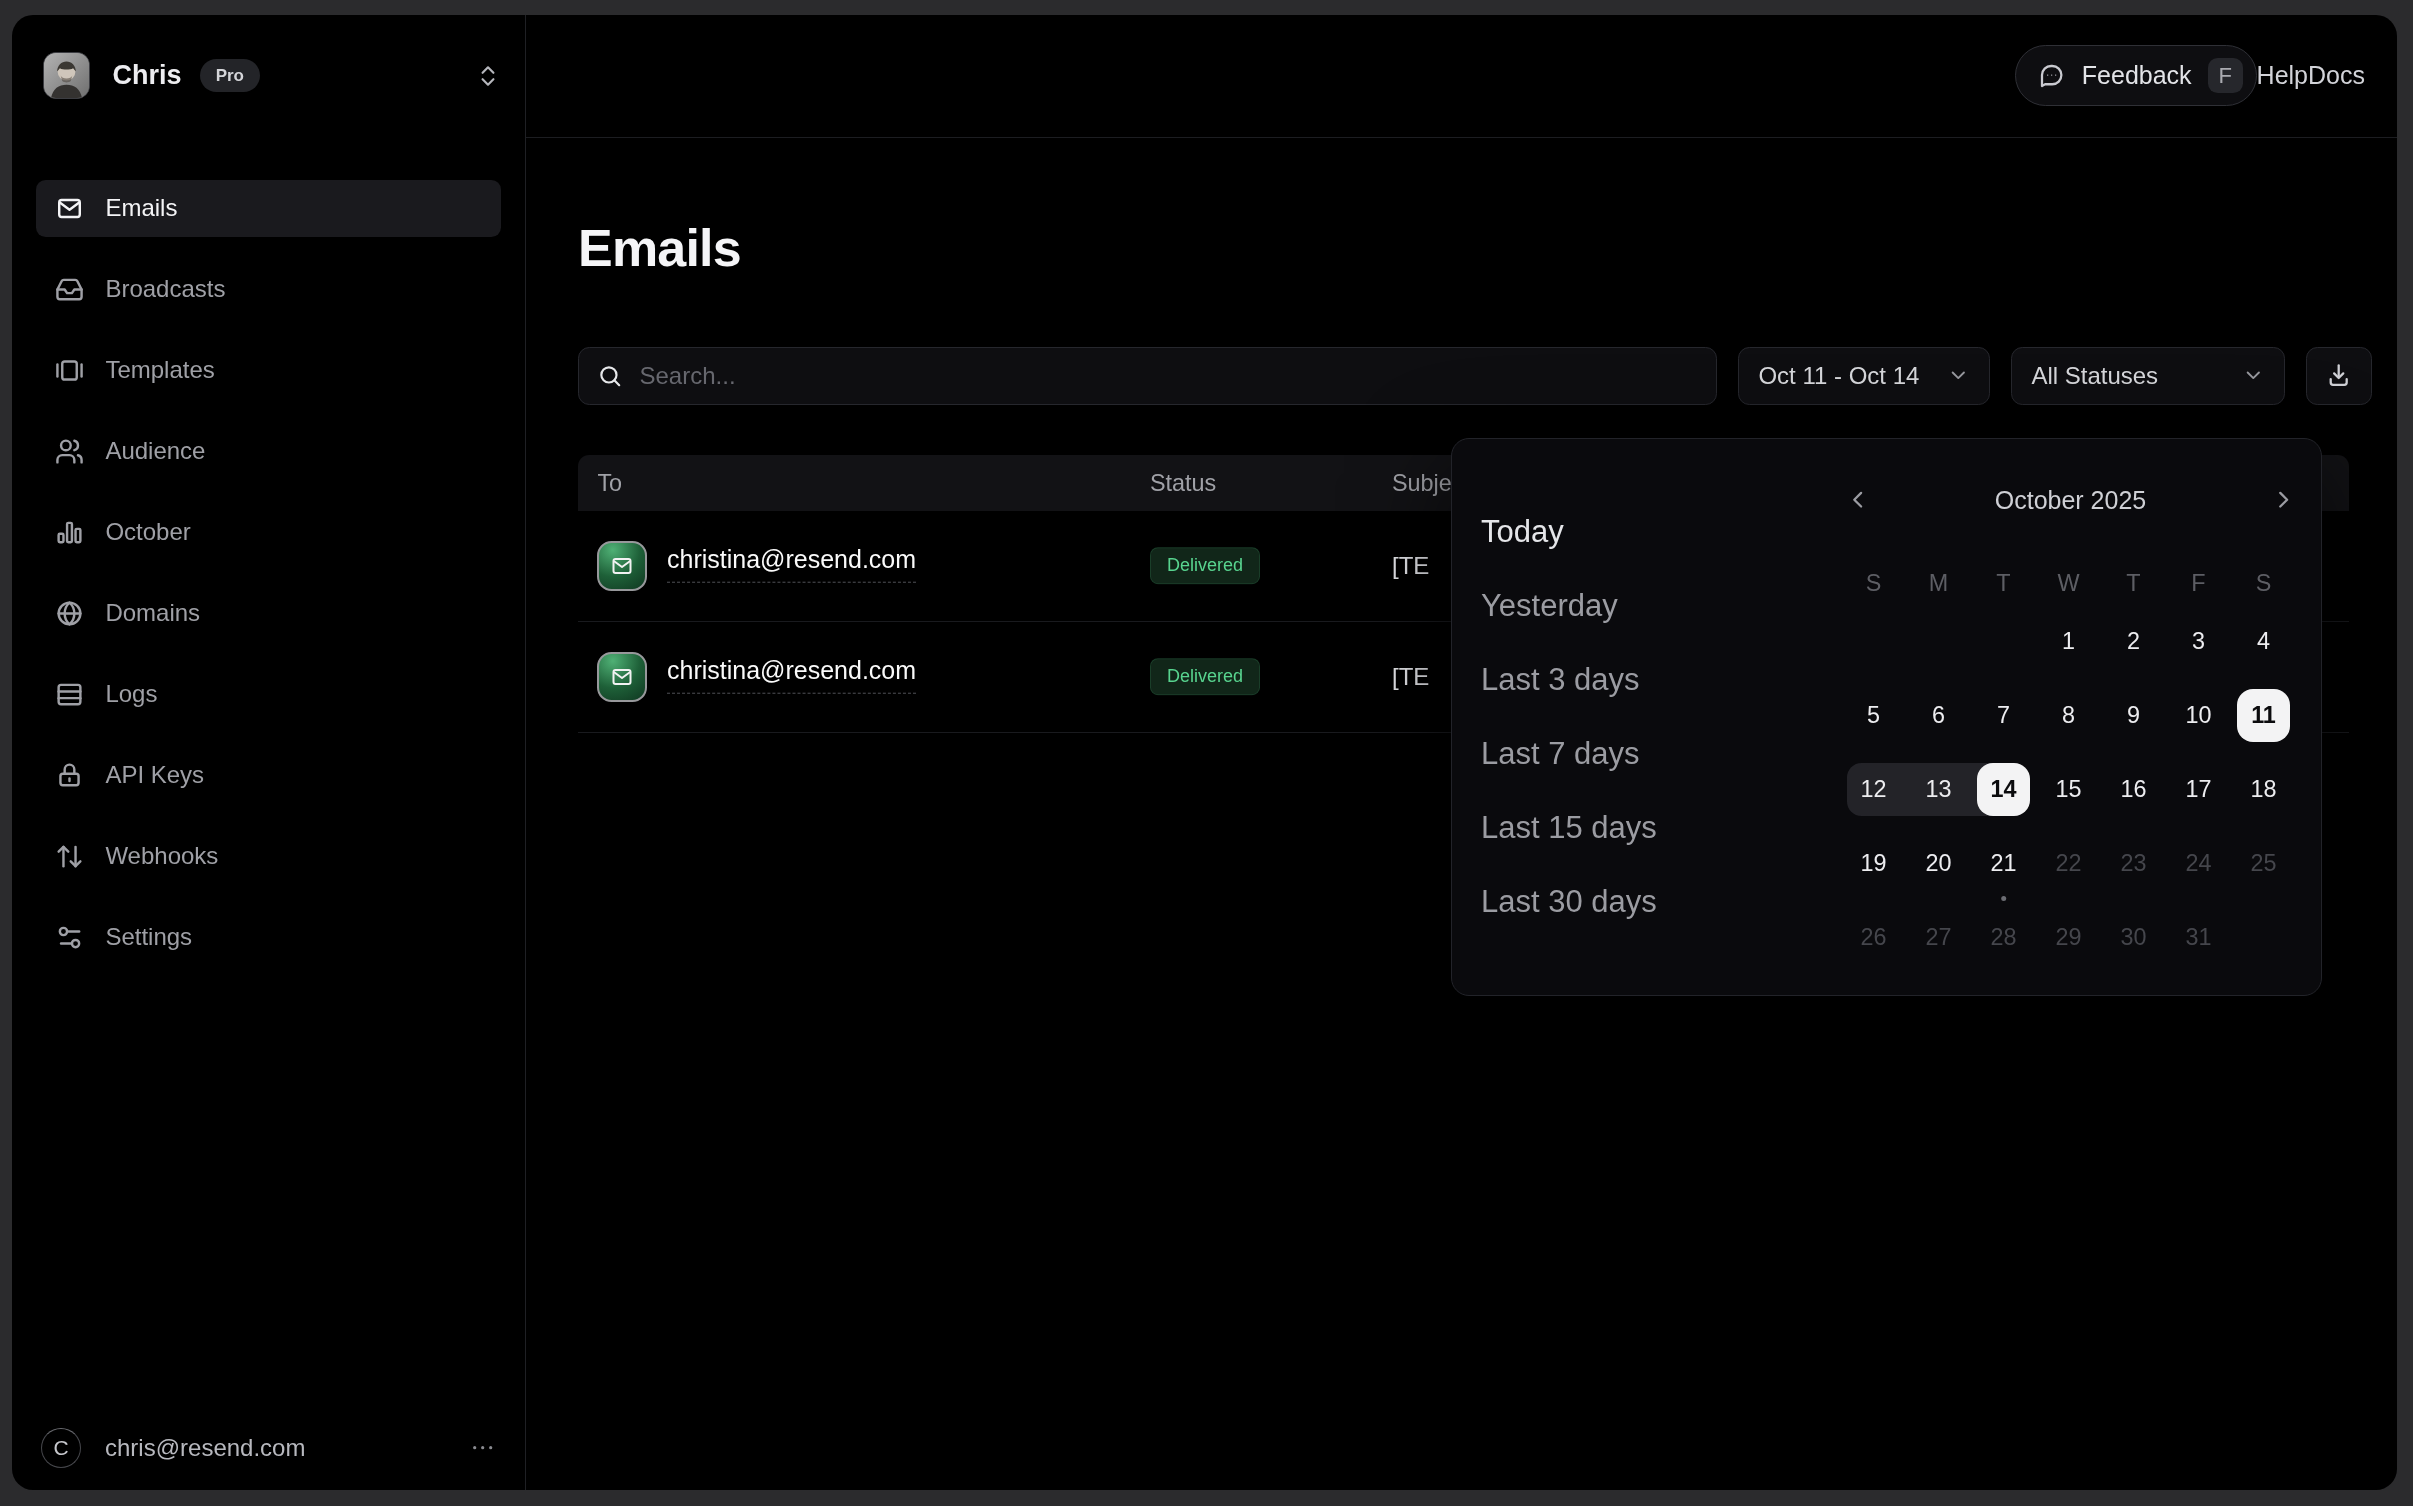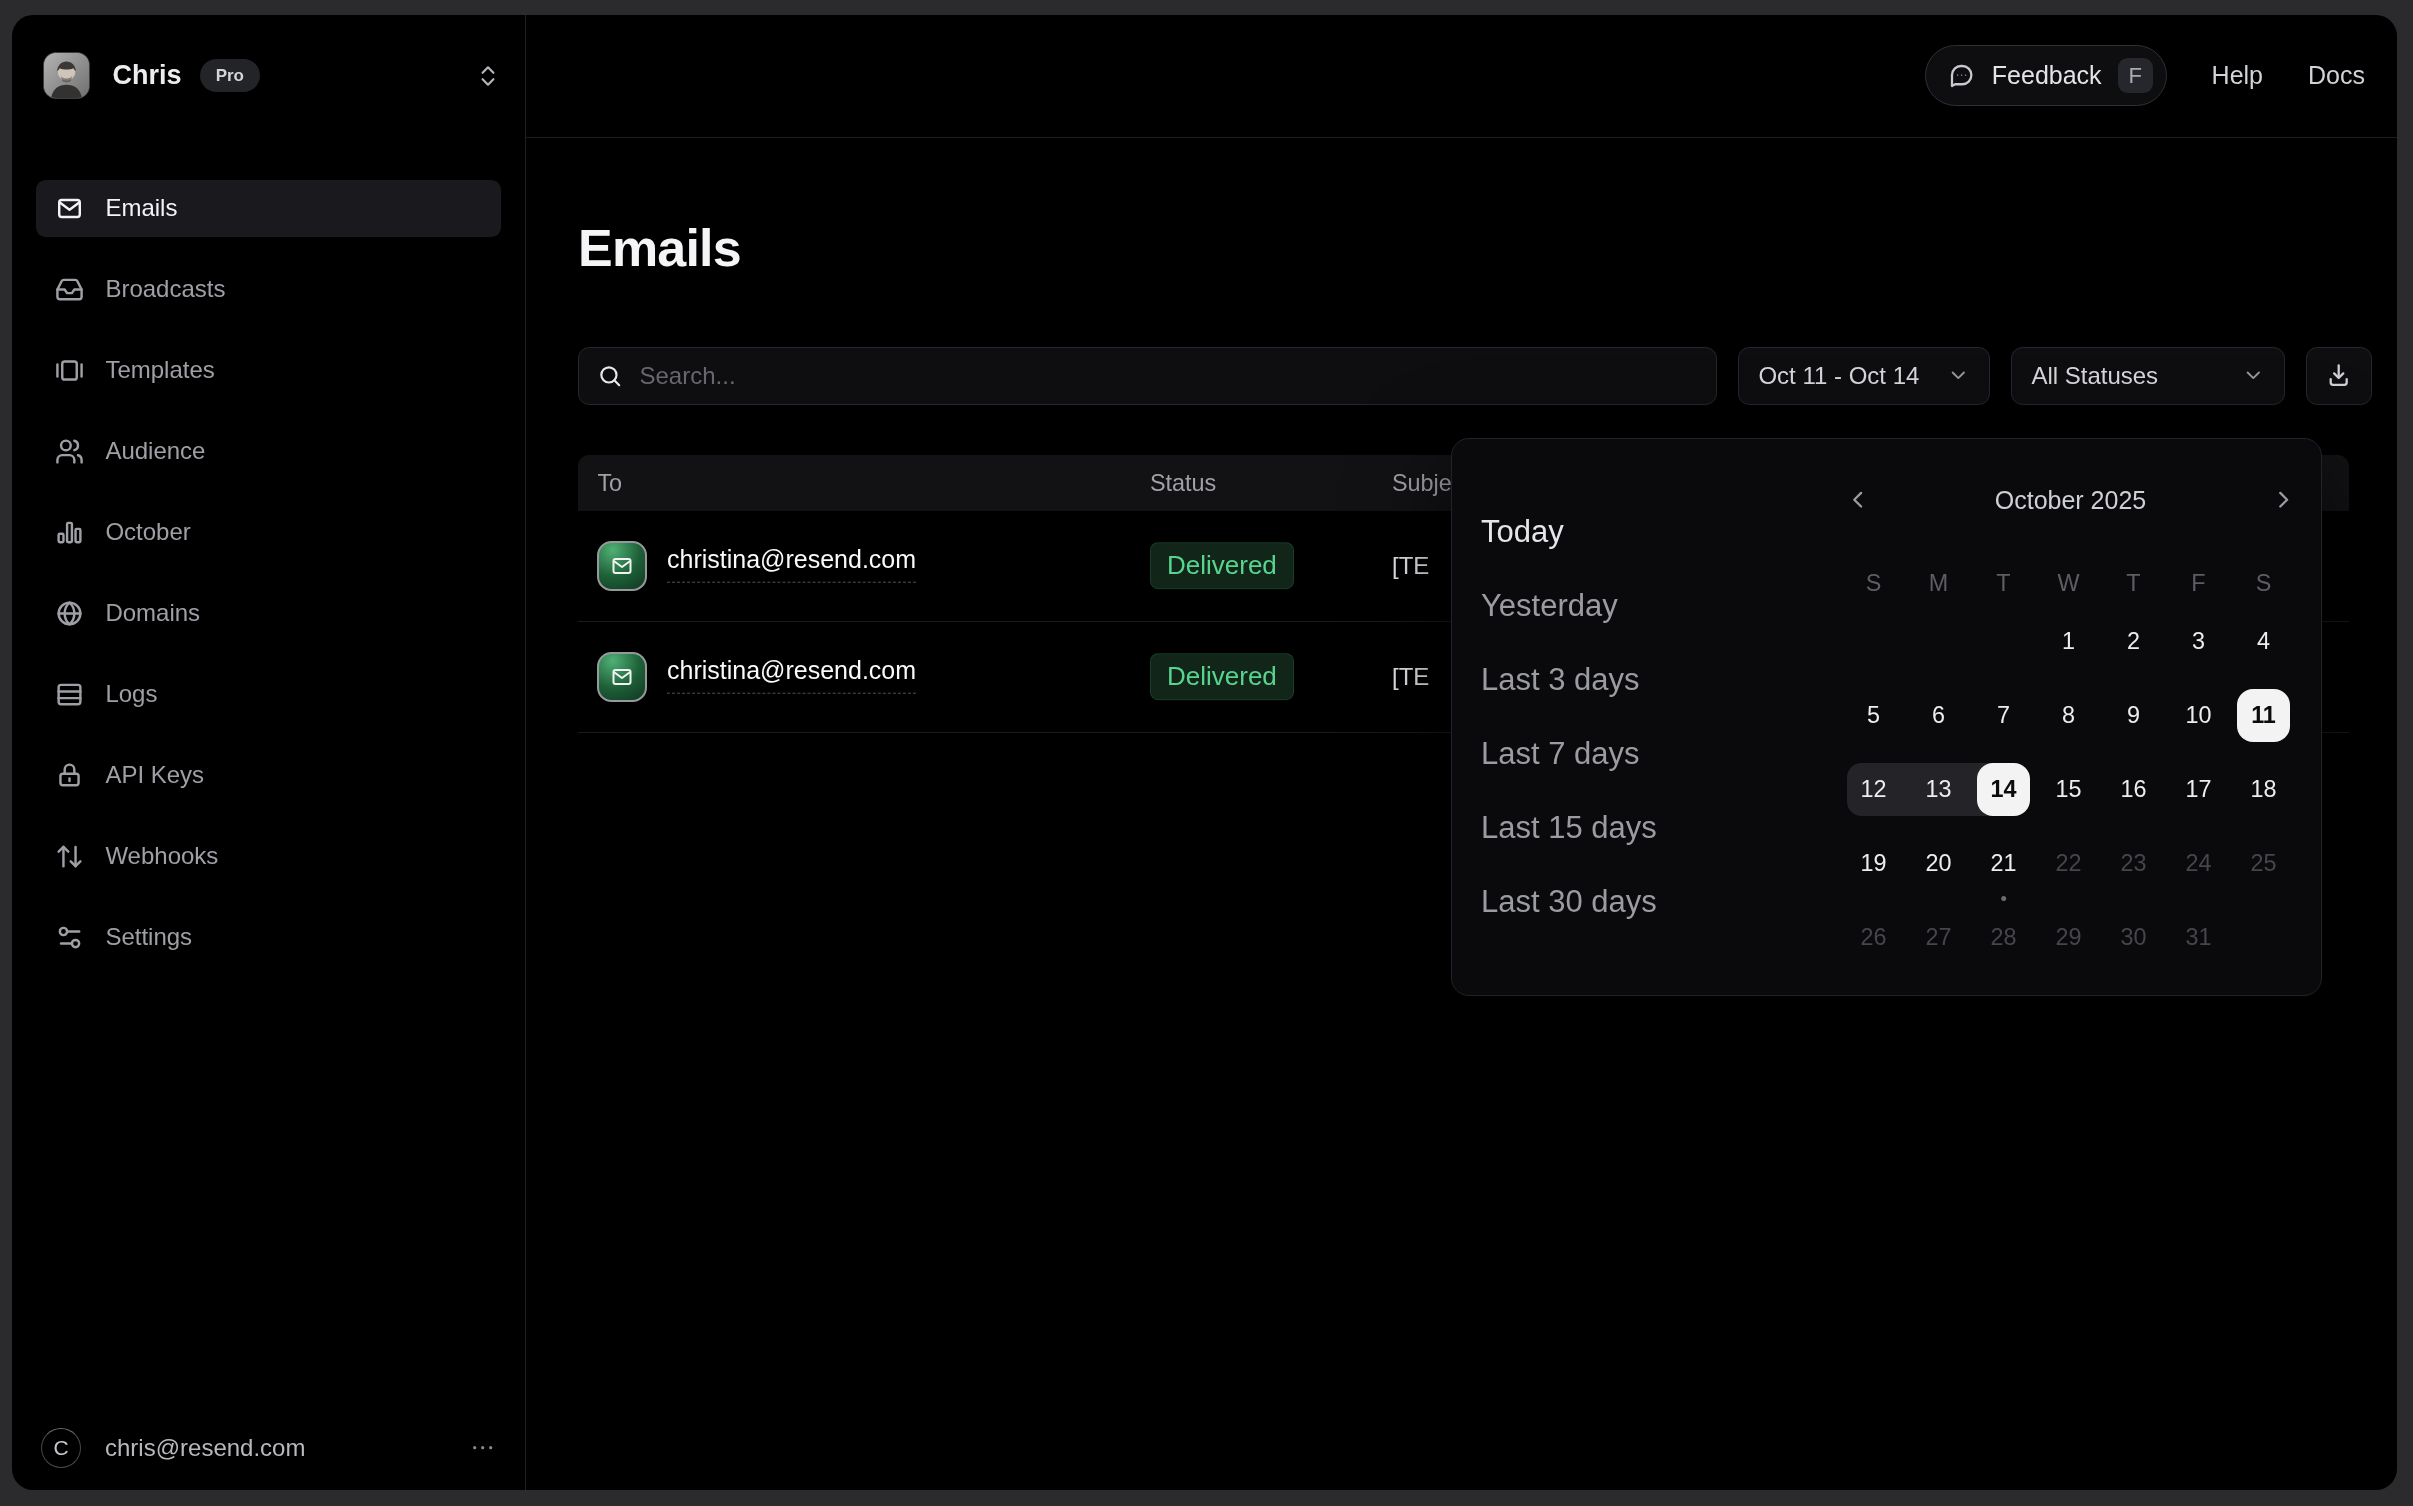--- a/index.html
+++ b/index.html
@@ -30,21 +30,21 @@
   .nav-item .icon { width:29px; height:29px; flex:0 0 auto; }
 
   .account { position:absolute; left:29px; right:29px; bottom:18px; height:48px; display:flex; align-items:center; }
   .acct-avatar { width:40px; height:40px; border-radius:50%; border:1.6px solid #46474c; border-top-color:#6a6b70; color:#c6c7cc; font-size:21px; display:flex; align-items:center; justify-content:center; }
   .acct-email { margin-left:24px; font-size:24px; font-weight:400; color:#b7b8be; }
   .acct-menu { margin-left:auto; width:27.4px; height:27.4px; color:#8a8b91; cursor:pointer; }
   .acct-menu svg { width:100%; height:100%; }
 
   
   .main { position:absolute; left:514px; top:0; right:0; bottom:0; }
-  .topbar { position:absolute; top:0; left:0; right:0; height:123px; border-bottom:0.8px solid #1c1d21; display:flex; align-items:center; justify-content:flex-end; gap:45px; padding-right:32px; }
+  .topbar { position:absolute; top:0; left:0; right:0; height:123px; border-bottom:0.8px solid #1c1d21; display:flex; align-items:center; justify-content:flex-end; padding-right:32px; }
   .feedback { display:flex; align-items:center; gap:16px; height:61px; padding:0 13px 0 22.6px; border:0.8px solid #2f3036; border-radius:806px; background:#0e0e11; color:#e3e4e8; font-size:25px; cursor:pointer; }
   .feedback .icon { width:27.4px; height:27.4px; color:#c9cad0; }
   .kbd { min-width:35px; height:35px; border-radius:9.7px; background:#26272c; color:#aaabb1; font-size:22px; display:flex; align-items:center; justify-content:center; padding:0 8px; }
   .toplink { font-size:25px; color:#d2d3d8; cursor:pointer; }
 
   .page-title { position:absolute; left:52px; top:169px; font-size:52px; font-weight:700; color:#f5f5f7; letter-spacing:-0.8px; }
 
   .filters { position:absolute; left:52px; right:25px; top:332px; height:58px; display:flex; gap:21px; }
   .search { flex:1; display:flex; align-items:center; gap:14.5px; background:#0e0e11; border:0.8px solid #26272d; border-radius:11.3px; padding:0 18px; }
   .search .icon { width:26px; height:26px; color:#e6e7ea; flex:0 0 auto; }
@@ -60,21 +60,21 @@
   .table { position:absolute; left:52px; top:440px; width:1771px; }
   .thead { height:56px; background:#121215; border-radius:11.3px 11.3px 0 0; position:relative; color:#a0a1a7; font-size:23.4px; }
   .th { position:absolute; top:50%; transform:translateY(-50%); white-space:nowrap; }
   .c-to { left:19.4px; } .c-status { left:572px; } .c-subject { left:814px; }
   .trow { height:111px; border-bottom:0.8px solid #191a1e; position:relative; cursor:pointer; }
   .cell-avatar { position:absolute; left:19.4px; top:50%; transform:translateY(-50%); width:50px; height:50px; border-radius:14.5px; border:2.4px solid #97989b;
     background:radial-gradient(130% 130% at 30% 15%, #4fb075 0%, #1e6038 45%, #0a2818 100%);
     display:flex; align-items:center; justify-content:center; color:#f2f2f2; }
   .cell-avatar .icon { width:24px; height:24px; }
   .cell-to { position:absolute; left:89px; top:50%; transform:translateY(-56%); font-size:25px; color:#fafafa; padding-bottom:8px; border-bottom:1.6px dashed #505157; }
-  .badge { position:absolute; left:572px; top:50%; transform:translateY(-50%); background:#112619; border:0.8px solid rgba(85,210,140,.14); color:#58d48f; font-size:26px; padding:7.3px 16px; border-radius:8px; }
+  .badge { position:absolute; left:572px; top:50%; transform:translateY(-50%); background:#112619; border:0.8px solid rgba(85,210,140,.14); color:#58d48f; font-size:18px; padding:7.3px 16px; border-radius:8px; }
   .cell-subject { position:absolute; left:814px; top:50%; transform:translateY(-50%); font-size:24px; color:#e8e9ed; white-space:nowrap; }
 
   
   .popover { position:absolute; left:1439px; top:423px; width:871px; height:558px; background:#0a0a0d; border:0.8px solid #222329; border-radius:18px;
     box-shadow:0 32px 97px rgba(0,0,0,.75); z-index:20; }
   .presets { position:absolute; left:29px; top:44px; }
   .preset { height:35px; margin-bottom:39px; font-size:31px; color:#9b9ca2; display:flex; align-items:center; cursor:pointer; white-space:nowrap;margin-top:32px; }
   .preset.first { color:#e5e6e9; }
   .cal-head { position:absolute; left:392px; top:47px; width:453px; display:flex; align-items:center; justify-content:space-between; }
   .cal-title { font-size:25px; color:#cfd0d5; }

